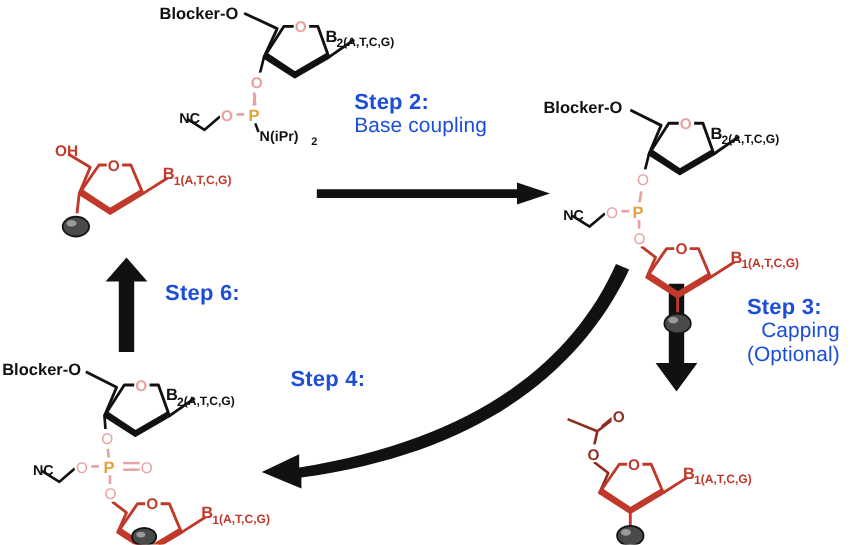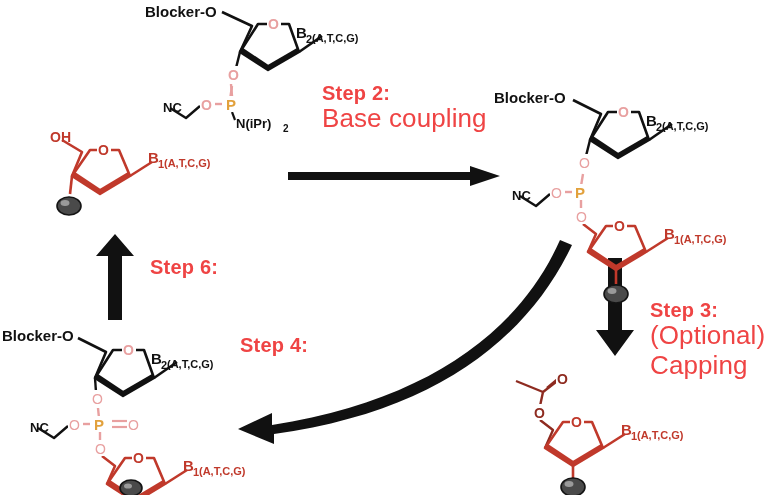--- a/index.html
+++ b/index.html
@@ -4,49 +4,49 @@
 <style>
   html,body{margin:0;padding:0;}
   body{
     width:780px;height:495px;
     background:#ffffff;
     font-family:"Liberation Sans", sans-serif;
     overflow:hidden;
     position:relative;
   }
   #stage{position:absolute;left:0;top:0;width:780px;height:495px;}
-  .lbl{position:absolute;color:#ef4444;line-height:1.12;white-space:nowrap;}
+  .lbl{position:absolute;color:#1d4ed8;line-height:1.12;white-space:nowrap;}
   .lbl .num{font-weight:bold;font-size:20px;letter-spacing:.2px;}
   .lbl .colon{font-weight:bold;font-size:20px;}
-  .lbl .desc{font-weight:normal;font-size:26px;letter-spacing:.1px;}
+  .lbl .desc{font-weight:normal;font-size:19px;letter-spacing:.1px;text-align:right;}
   .lbl .l2{display:block;}
   svg{position:absolute;left:0;top:0;overflow:visible;}
   text{font-family:"Liberation Sans", sans-serif;}
 </style>
 </head>
 <body>
 
 <div id="stage">
 
   <div class="lbl" style="left:150px;top:256px;">
     <span class="num">Step 6</span><span class="colon">:</span>
   </div>
 
   <div class="lbl" style="left:322px;top:82px;">
     <span class="num">Step 2</span><span class="colon">:</span>
     <span class="desc l2">Base coupling</span>
   </div>
 
-  <div class="lbl" style="left:650px;top:268px;margin-top:31px;">
+  <div class="lbl" style="left:679px;top:268px;">
     <span class="num">Step 3</span><span class="colon">:</span>
+    <span class="desc l2">Capping</span>
     <span class="desc l2">(Optional)</span>
-    <span class="desc l2">Capping</span>
-  </div>
-
-  <div class="lbl" style="left:240px;top:334px;">
+  </div>
+
+  <div class="lbl" style="left:264px;top:334px;">
     <span class="num">Step 4</span><span class="colon">:</span>
   </div>
 
   <svg width="780" height="495">
     <g>
       <path d="M288,172 L470,172 L470,166 L500,176 L470,186 L470,180 L288,180 Z" fill="#111111"></path>
     </g>
     <g>
       <path d="M108,320 L108,256 L96,256 L115,234 L134,256 L122,256 L122,320 Z" fill="#111111"></path>
     </g>

